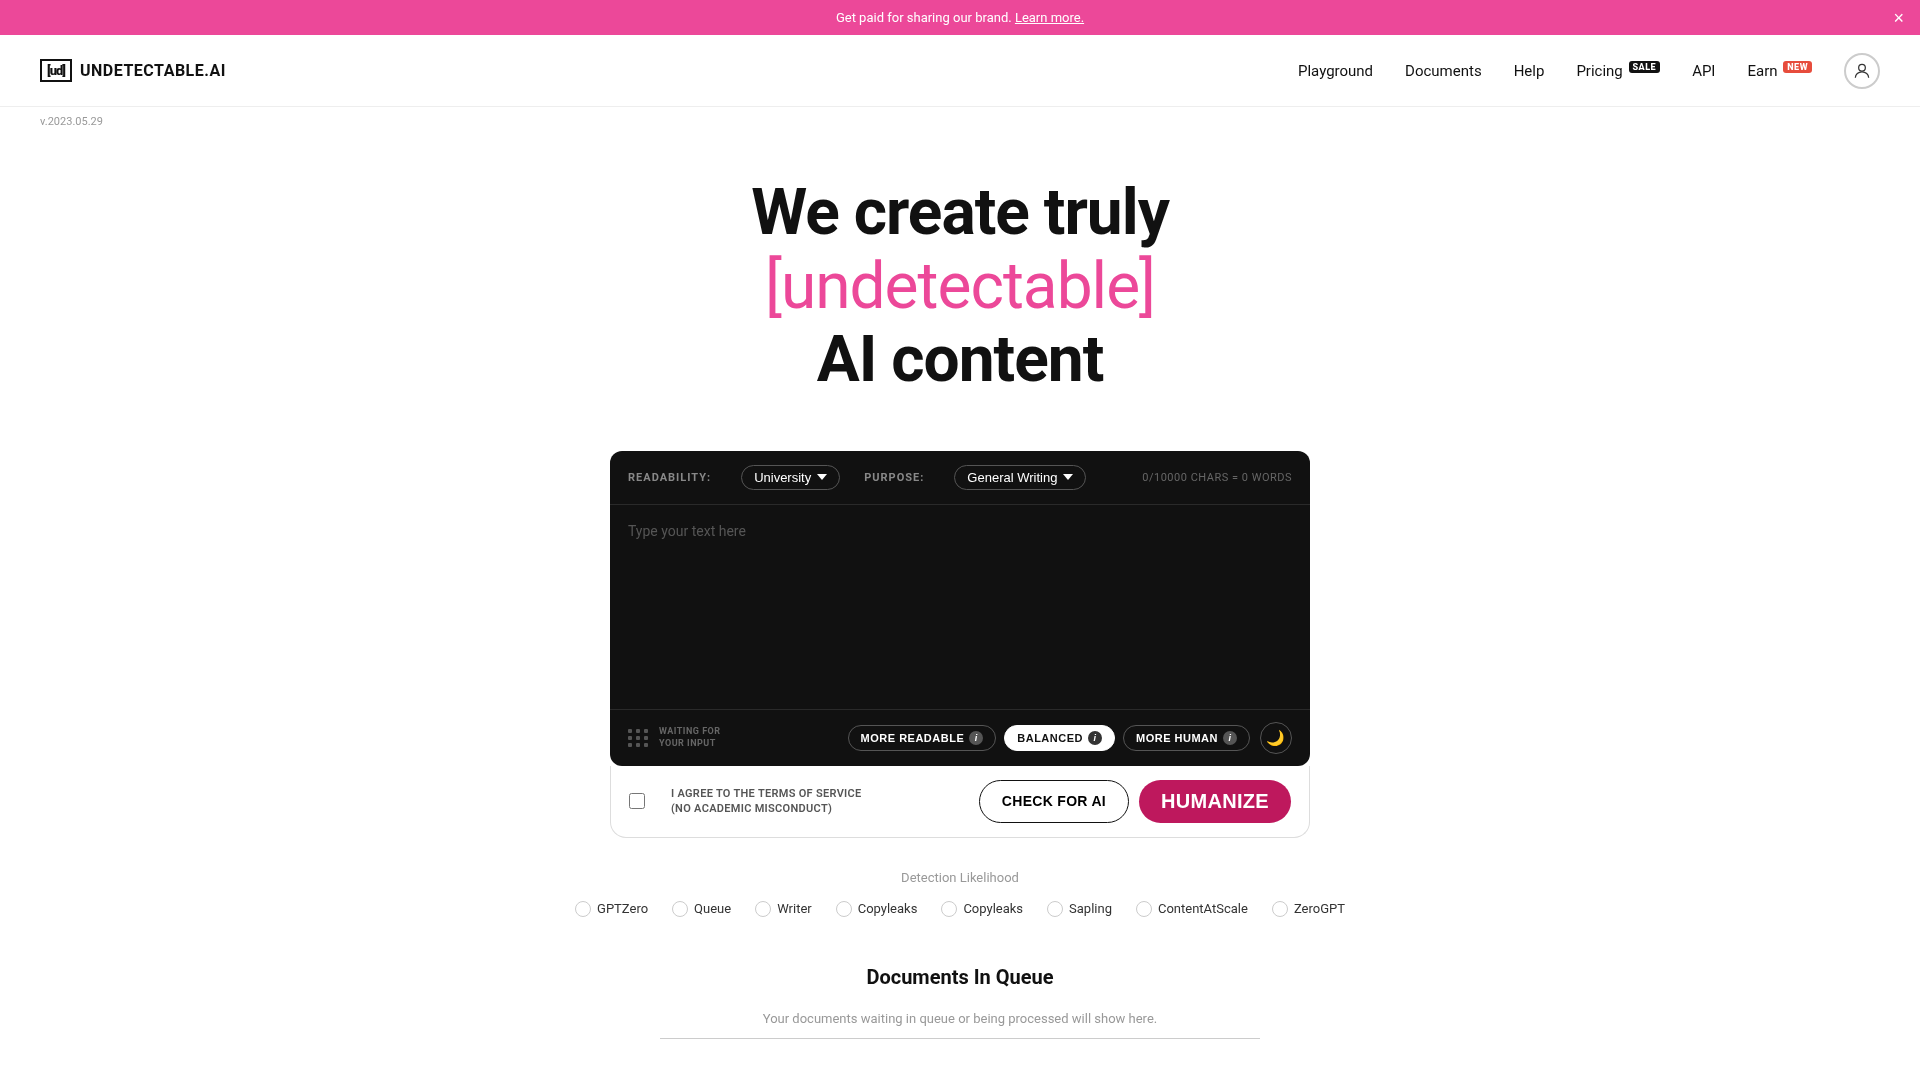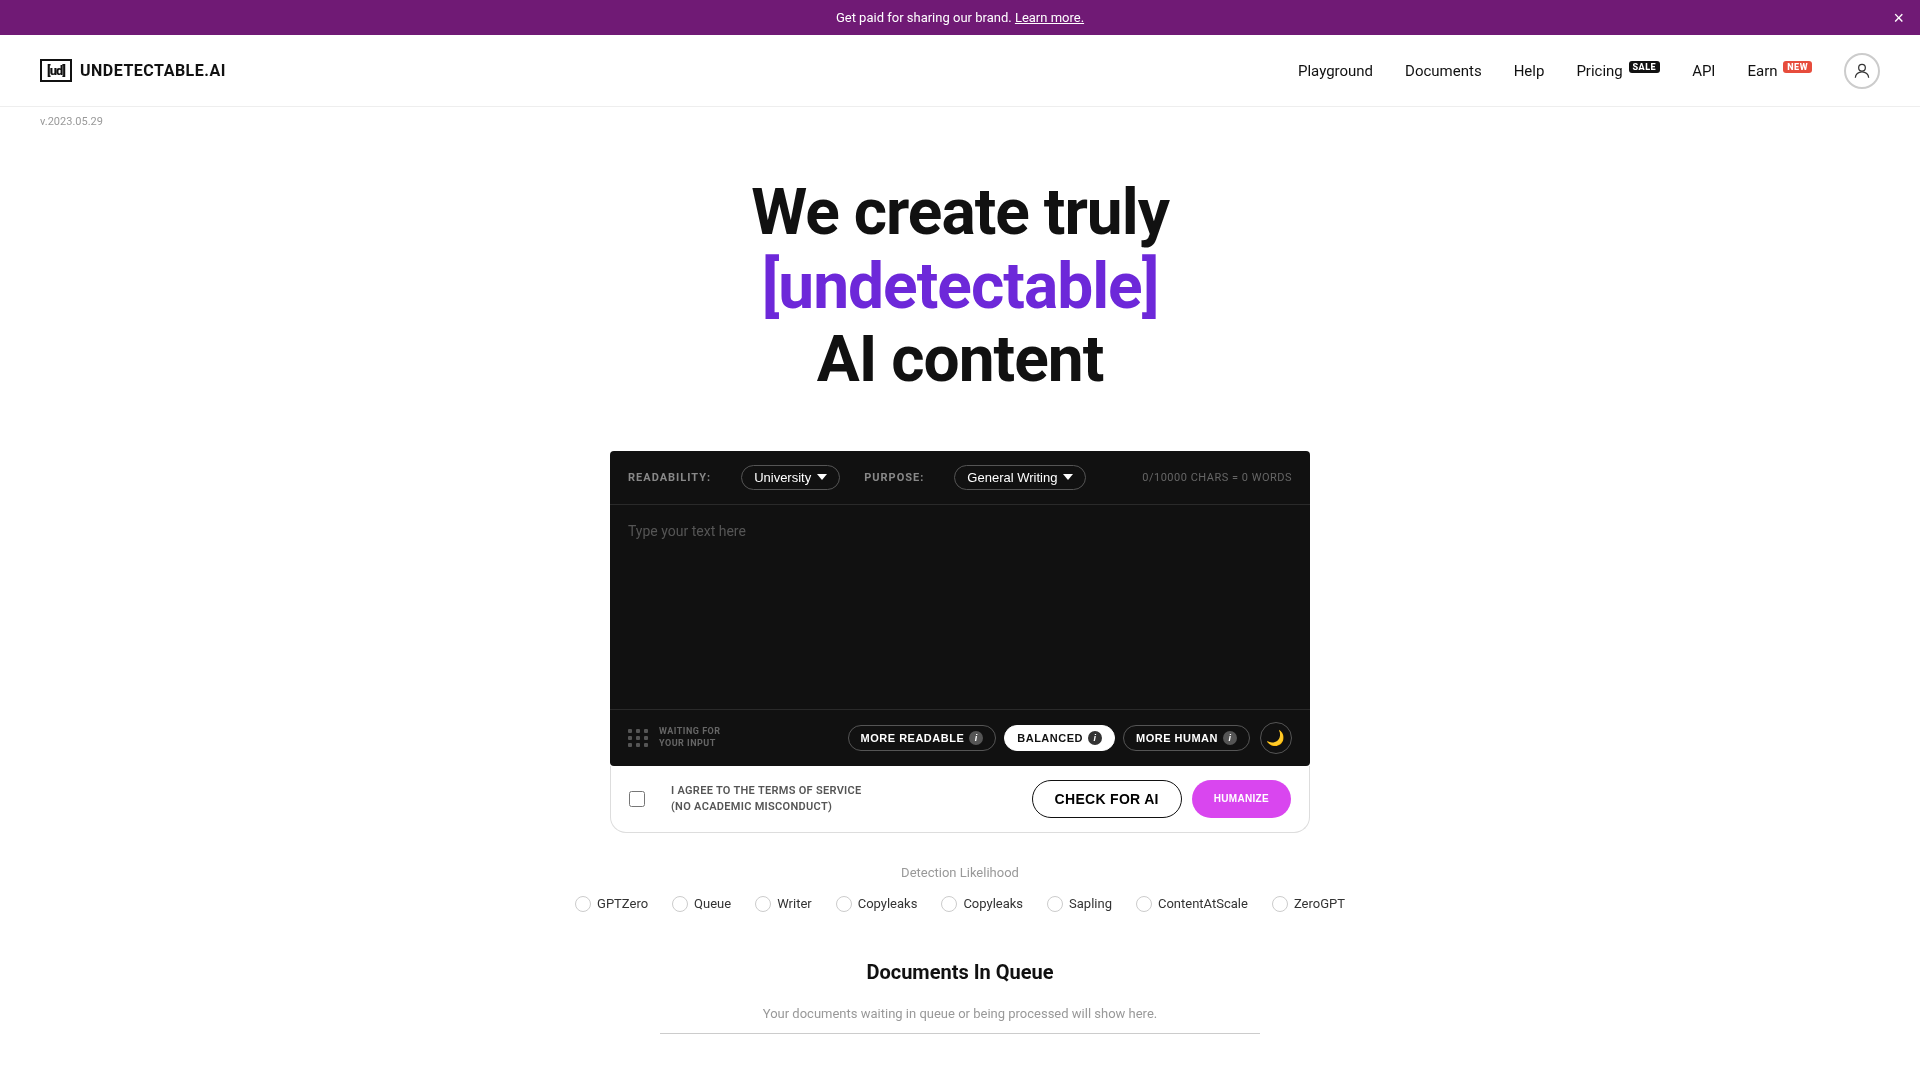--- a/index.html
+++ b/index.html
@@ -1,20 +1,20 @@
 <!DOCTYPE html>
 <html><head>
   <meta charset="utf-8">
   <style>
     * { margin: 0; padding: 0; box-sizing: border-box; }
     body { font-family: -apple-system, BlinkMacSystemFont, 'Segoe UI', Roboto, sans-serif; background: #fff; color: #111; }
 
     
     .top-banner {
-      background: #701a75;
+      background: #ec4899;
       color: #fff;
       text-align: center;
       padding: 10px 16px;
       font-size: 13px;
       position: relative;
     }
     .top-banner a { color: #fff; text-decoration: underline; }
     .banner-close {
       position: absolute;
       right: 16px;
@@ -103,34 +103,34 @@
       text-align: center;
       padding: 40px 20px 30px;
     }
     .hero-title {
       font-size: 64px;
       font-weight: 700;
       line-height: 1.15;
       letter-spacing: -1px;
     }
     .hero-title-bracket {
-      color: #6d28d9;
-      font-weight: 700;
+      color: #ec4899;
+      font-weight: 400;
     }
     .hero-sub {
       margin-top: 16px;
       font-size: 15px;
       color: #555;
       line-height: 1.6;
     }
 
     
     .tool-card {
       background: #111;
-      border-radius: 4px;
+      border-radius: 12px;
       max-width: 700px;
       margin: 24px auto 0;
       overflow: hidden;
       color: #fff;
     }
     .tool-header {
       display: flex;
       align-items: center;
       padding: 14px 18px;
       gap: 24px;
@@ -301,25 +301,25 @@
       background: #fff;
       border-radius: 24px;
       padding: 10px 22px;
       font-size: 14px;
       font-weight: 700;
       cursor: pointer;
       letter-spacing: 0.3px;
     }
     .btn-humanize {
       border: none;
-      background: #d946ef;
+      background: #be185d;
       color: #fff;
       border-radius: 24px;
       padding: 10px 22px;
-      font-size: 10px;
+      font-size: 20px;
       font-weight: 700;
       cursor: pointer;
       letter-spacing: 0.3px;
     }
 
     
     .detection-section {
       text-align: center;
       padding: 32px 20px 16px;
     }

